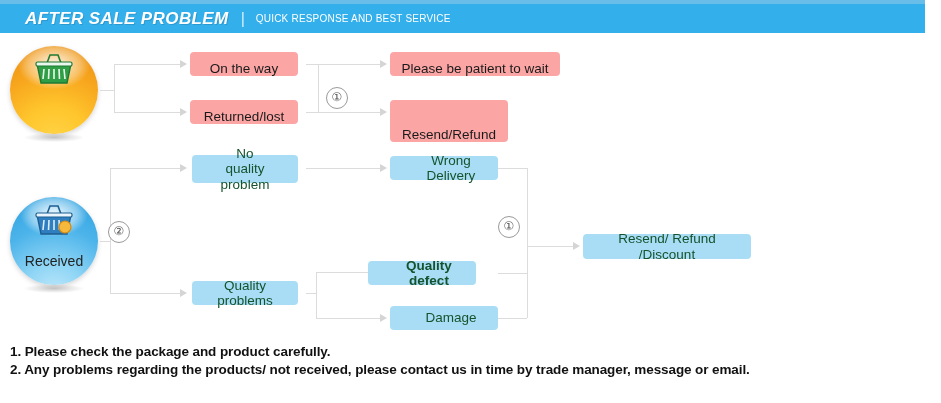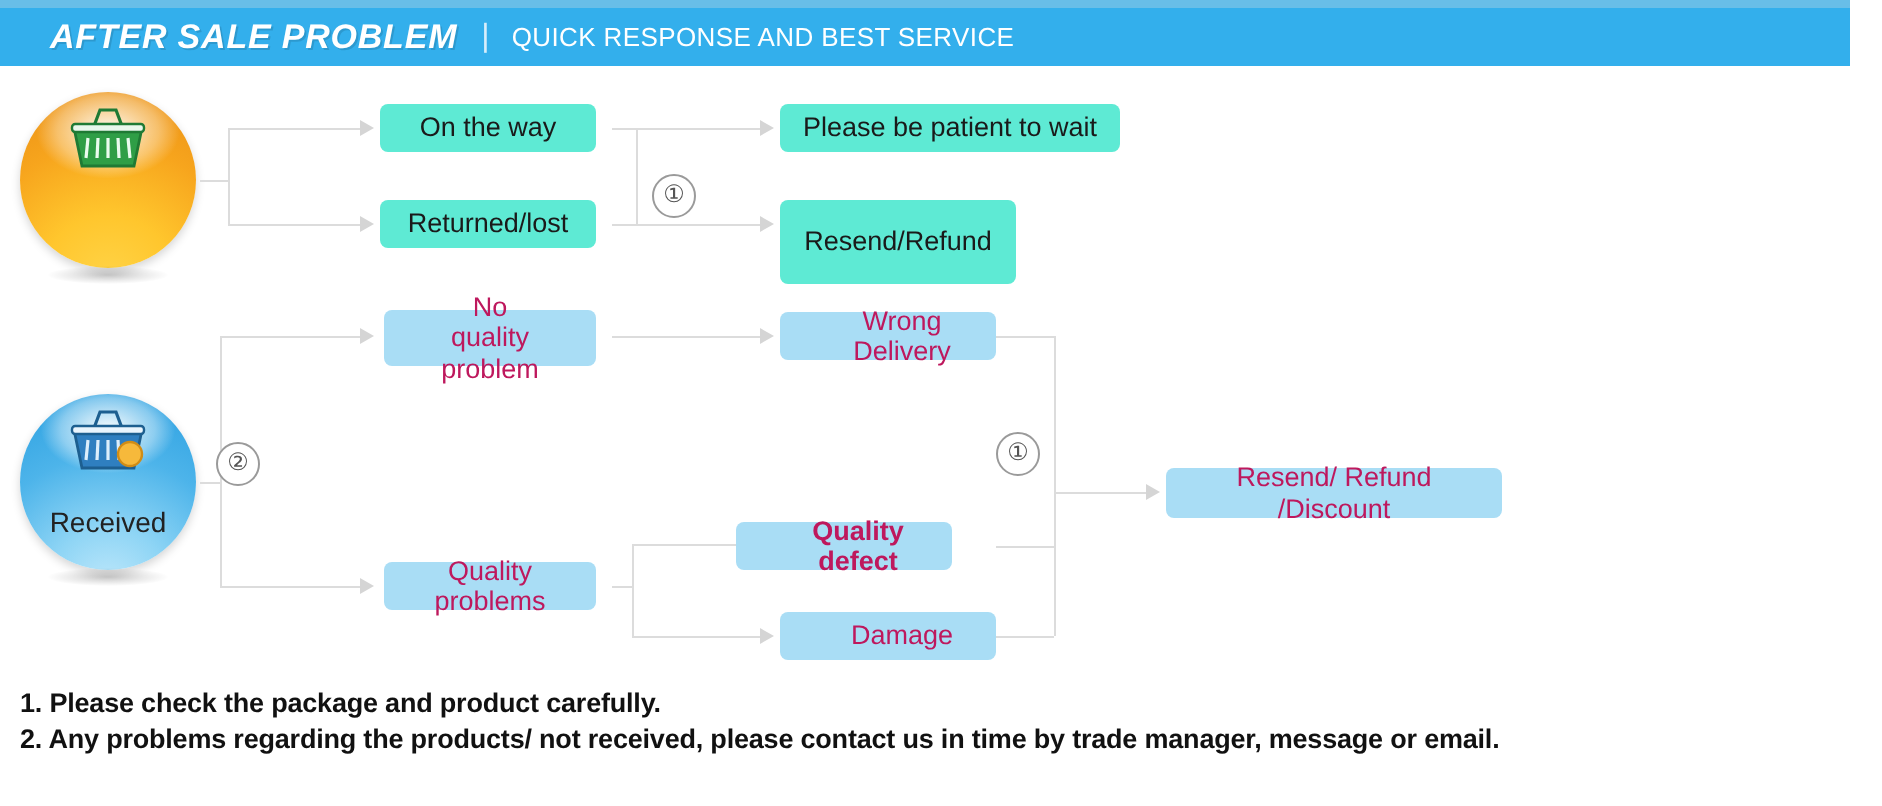--- a/index.html
+++ b/index.html
@@ -47,21 +47,21 @@
     text-shadow: 1px 1px 0 rgba(0,0,0,.12);
   }
   .header-div {
     color: #d8eefb;
     font-size: 16px;
     margin: 0 11px 0 12px;
     font-weight: 300;
   }
   .header-sub {
     color: #ffffff;
-    font-size: 13px;
+    font-size: 10px;
     letter-spacing: .2px;
   }
 
   
   .badge {
     position: absolute;
     width: 88px; height: 88px;
     border-radius: 50%;
     display: flex;
     flex-direction: column;
@@ -115,22 +115,22 @@
     display: flex;
     align-items: center;
     justify-content: center;
     text-align: center;
     border-radius: 4px;
     font-size: 13.5px;
     color: #1a1a1a;
     line-height: 1.12;
     padding: 0 8px;
   }
-  .node.yellow { background: #5eead4; }
-  .node.blue   { background: #a9ddf5; color: #be185d; }
+  .node.yellow { background: #fca5a5; align-items: flex-end; }
+  .node.blue   { background: #a9ddf5; color: #14532d; }
   .node.left-align { justify-content: flex-start; padding-left: 22px; }
 
   
   .ln {
     position: absolute;
     background: #dcdcdc;
   }
   .ln.h { height: 1px; }
   .ln.v { width: 1px; }
   .arrow {

